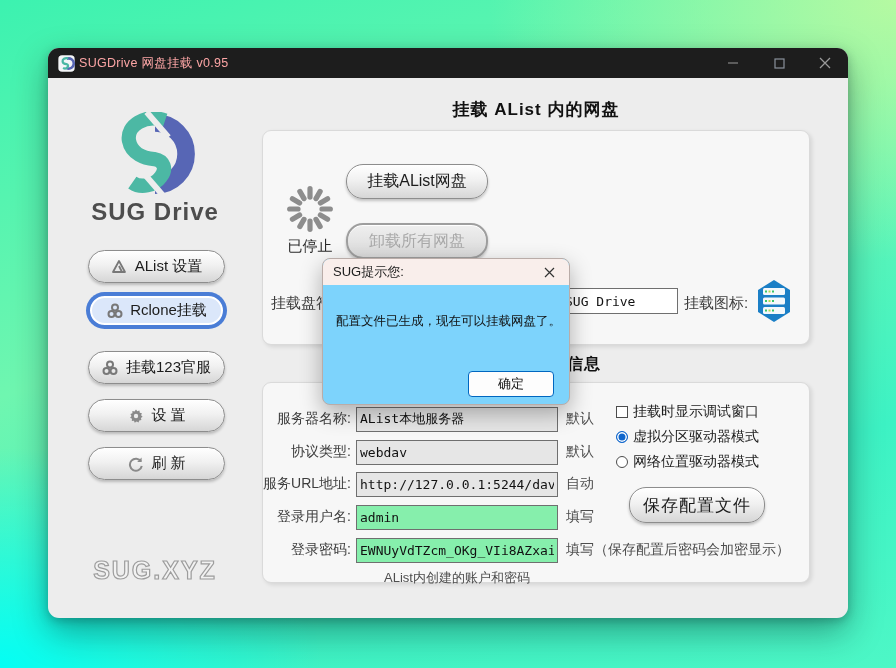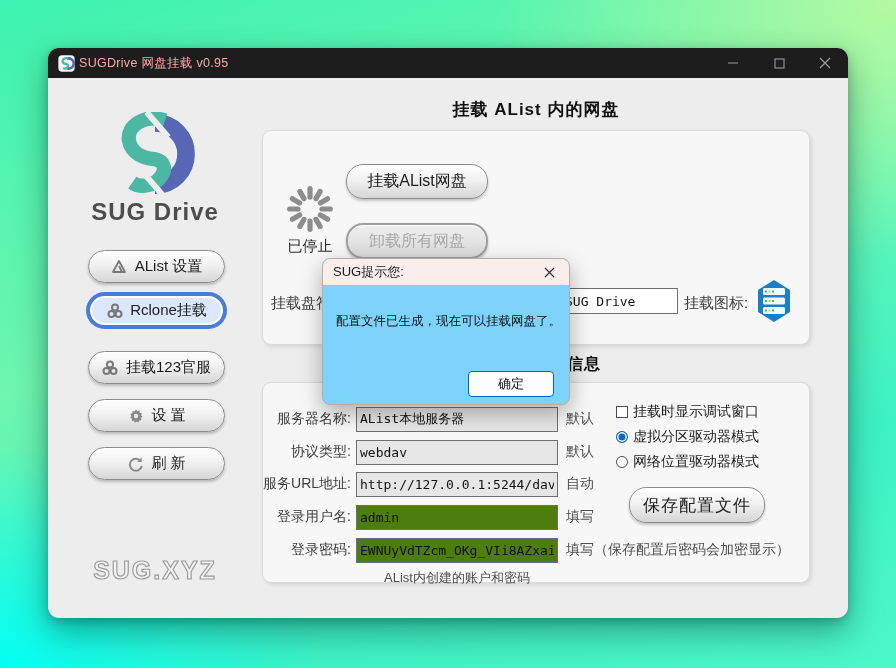--- a/index.html
+++ b/index.html
@@ -70,21 +70,21 @@
   .icon-label { position:absolute; left:421px; top:163px; font-size:15px; color:#3d3d3d; }
   .hex-icon { position:absolute; left:495px; top:149px; width:32px; height:42px; }
   .sec-heading { position:absolute; left:214px; top:306px; width:548px; text-align:center;
                  font-size:16px; font-weight:bold; color:#111; letter-spacing:1px; }
   
   .frow { position:absolute; left:0; height:26px; display:flex; align-items:center; }
   .flabel { position:absolute; left:0; width:88px; text-align:right; font-size:14px; color:#3d3d3d; }
   .finput { position:absolute; left:93px; width:202px; height:25px; border:1px solid #6f6f6f;
             font-family:"DejaVu Sans Mono",monospace; font-size:13px; padding:4px 3px; color:#111; }
   .finput.ro { background:#e6e6e6; }
-  .finput.rw { background:#4d7c0f; }
+  .finput.rw { background:#86efac; }
   .fstatus { position:absolute; left:303px; font-size:14px; color:#4e4e4e; white-space:nowrap; }
   .fhint { position:absolute; left:93px; top:186px; width:202px; text-align:center;
            font-size:13px; color:#4e4e4e; white-space:nowrap; }
   .opt-row { position:absolute; left:353px; display:flex; align-items:center; gap:5px;
              font-size:14px; color:#1d1d1d; cursor:pointer; white-space:nowrap; }
   .cbox { width:12px; height:12px; border:1px solid #4c4c4c; background:#fff; flex:0 0 auto; }
   .rad { width:12px; height:12px; border-radius:50%; border:1px solid #4c4c4c; background:#fff; flex:0 0 auto; }
   .rad.sel { border:1px solid #0f66cc; background:#0f66cc; box-shadow:inset 0 0 0 1.5px #fff; }
   .btn-save { left:366px; top:104px; width:136px; height:36px; font-size:17px; letter-spacing:1px; }
   

